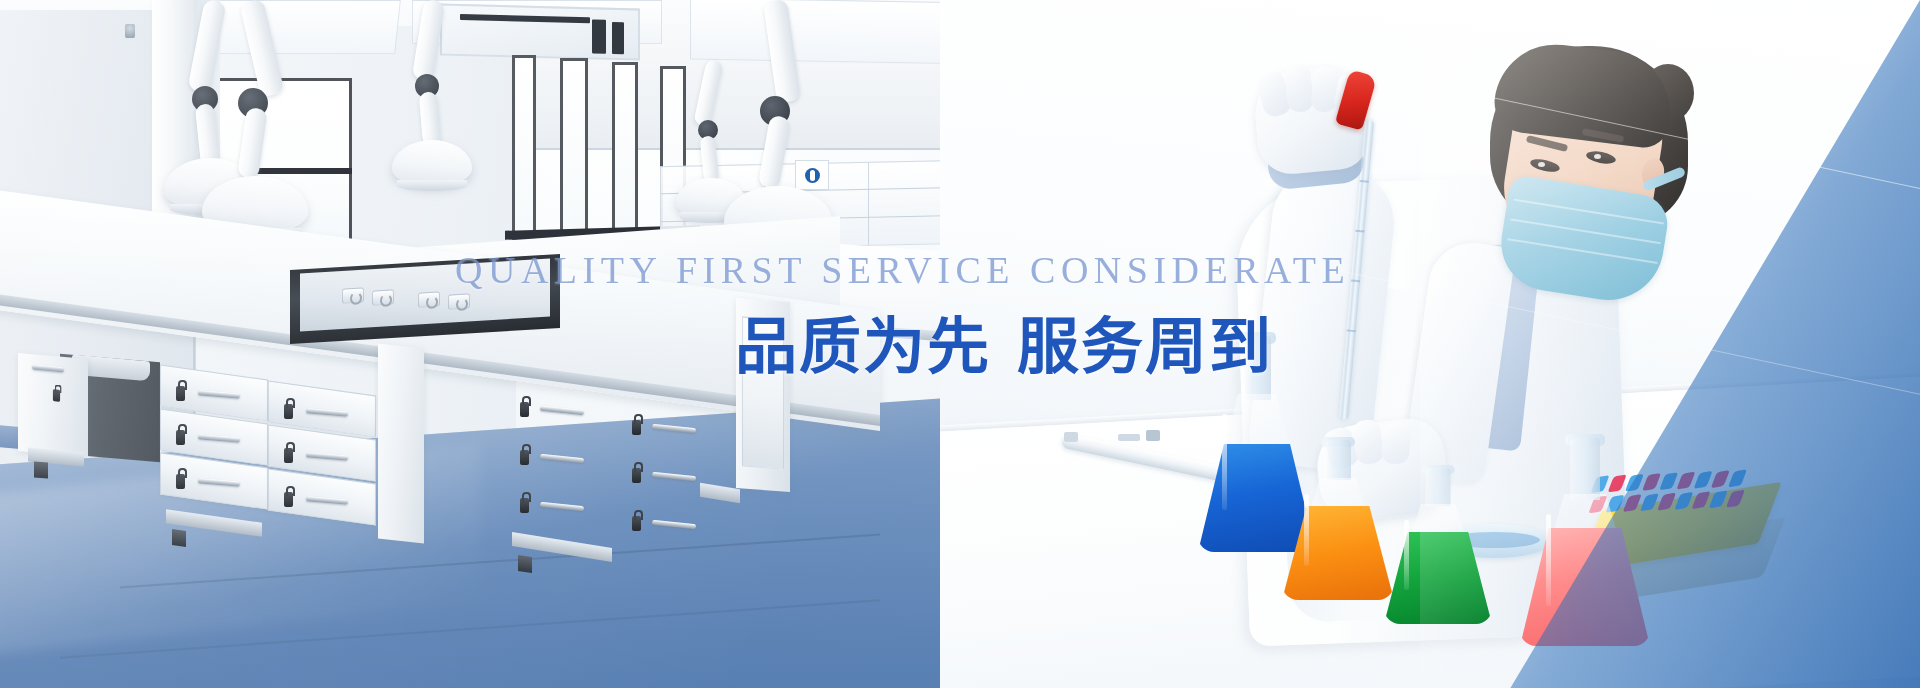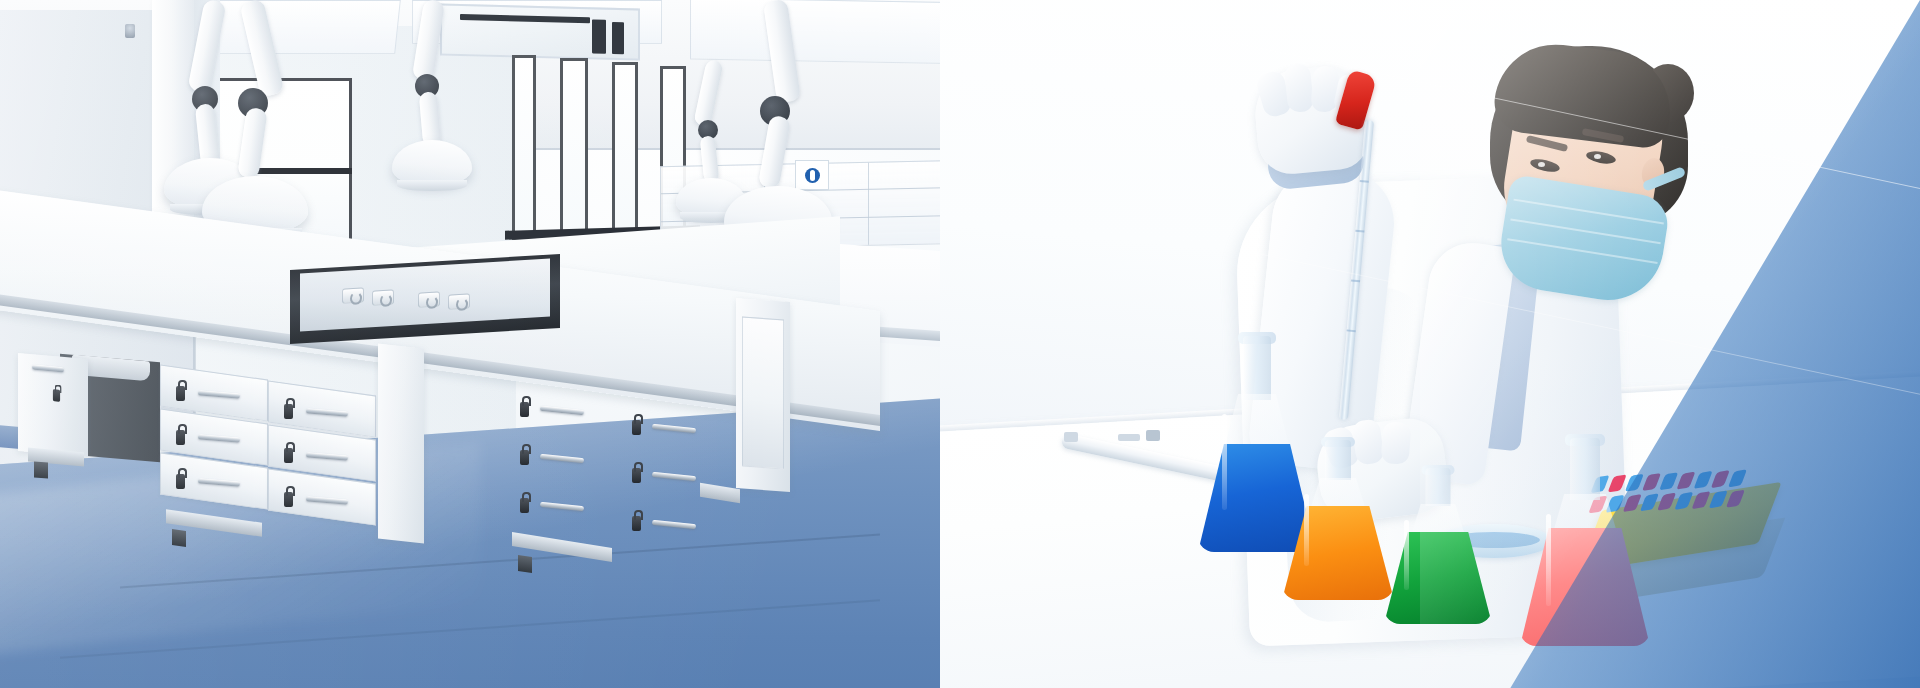--- a/index.html
+++ b/index.html
@@ -1065,16 +1065,20 @@
 
       <div class="blue-wedge"></div>
       <div class="blue-wedge2"></div>
       <div class="blue-line"></div>
       <div class="blue-line2"></div>
     </div>
 
     <div class="wash"></div>
   </div>
 
-
+  <div class="txt-eng">QUALITY FIRST SERVICE CONSIDERATE</div>
+
+  <div class="txt-head">
+    <span>品质为先</span><span class="gap"></span><span>服务周到</span>
+  </div>
 
 
 </div>
 
 </body></html>

